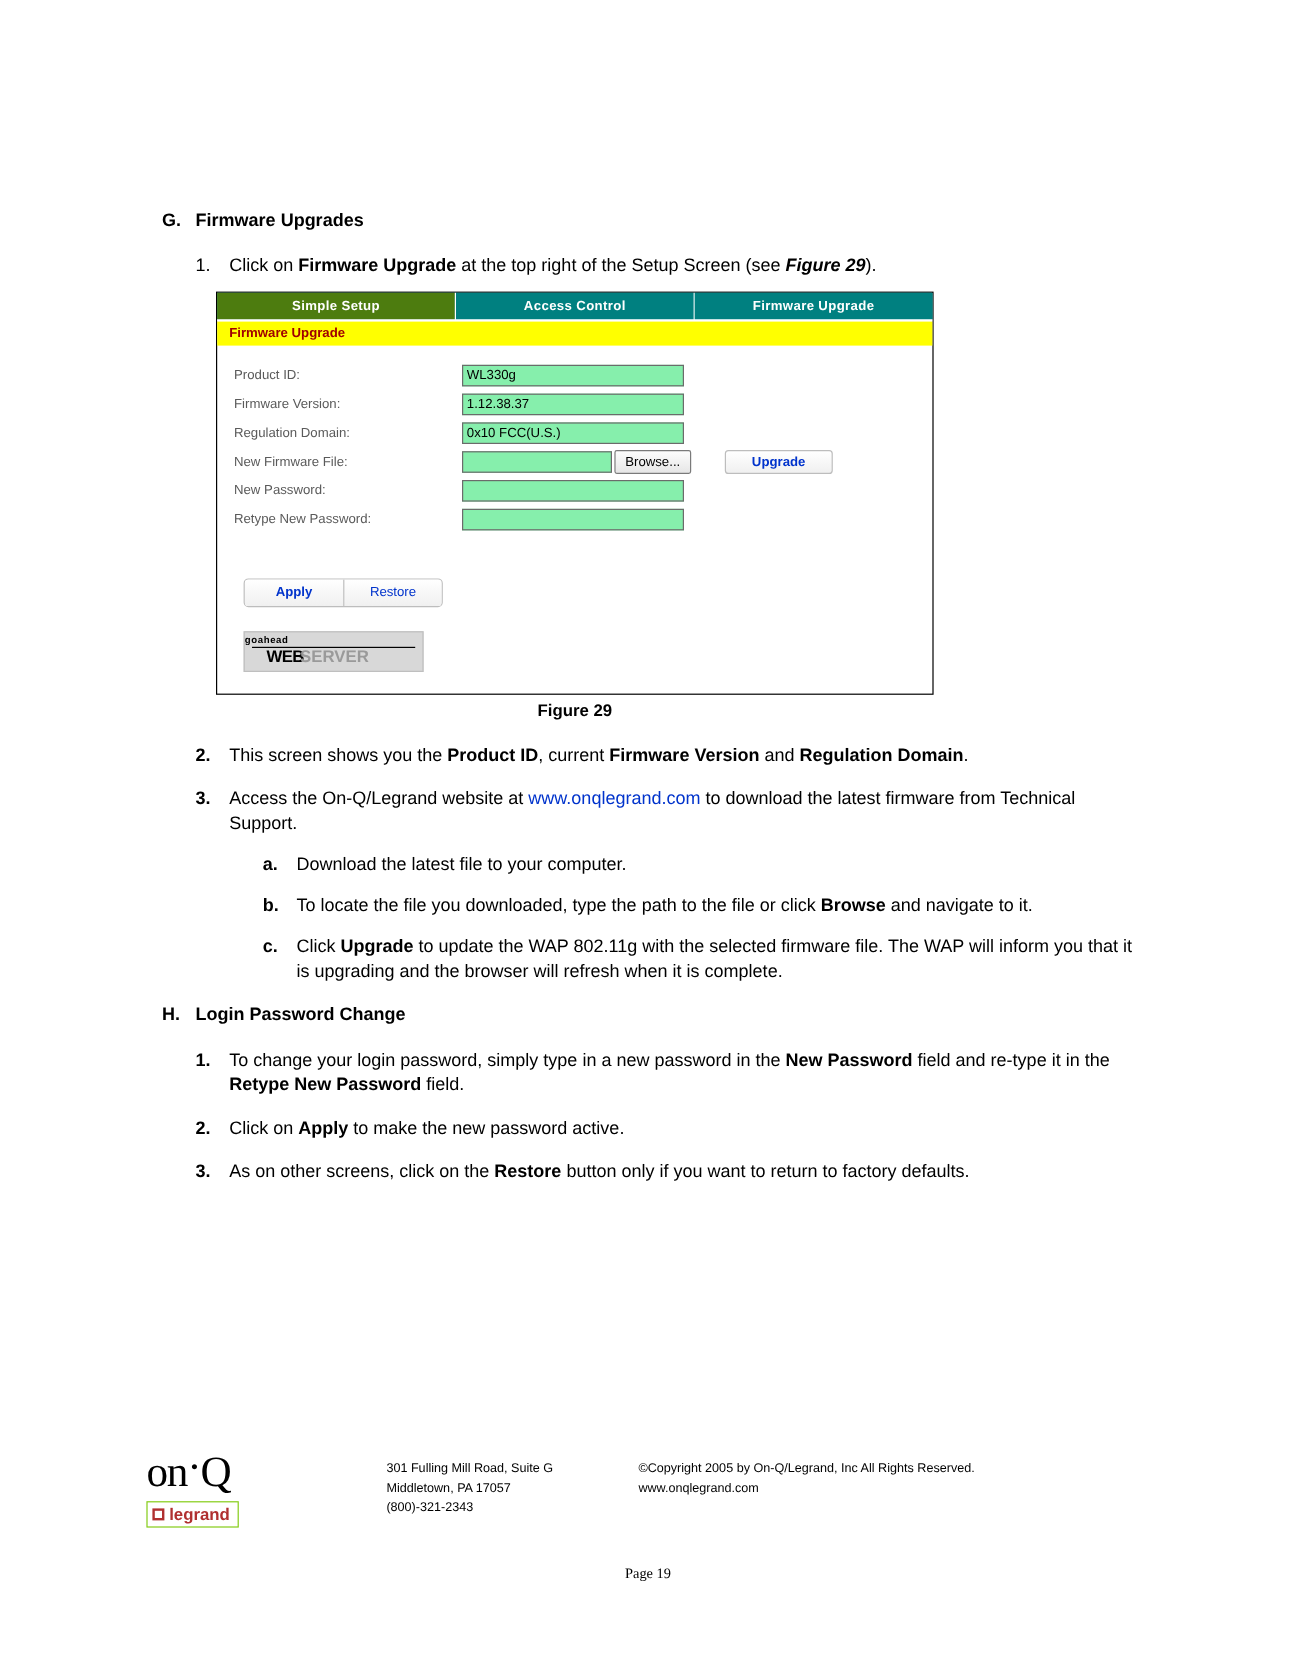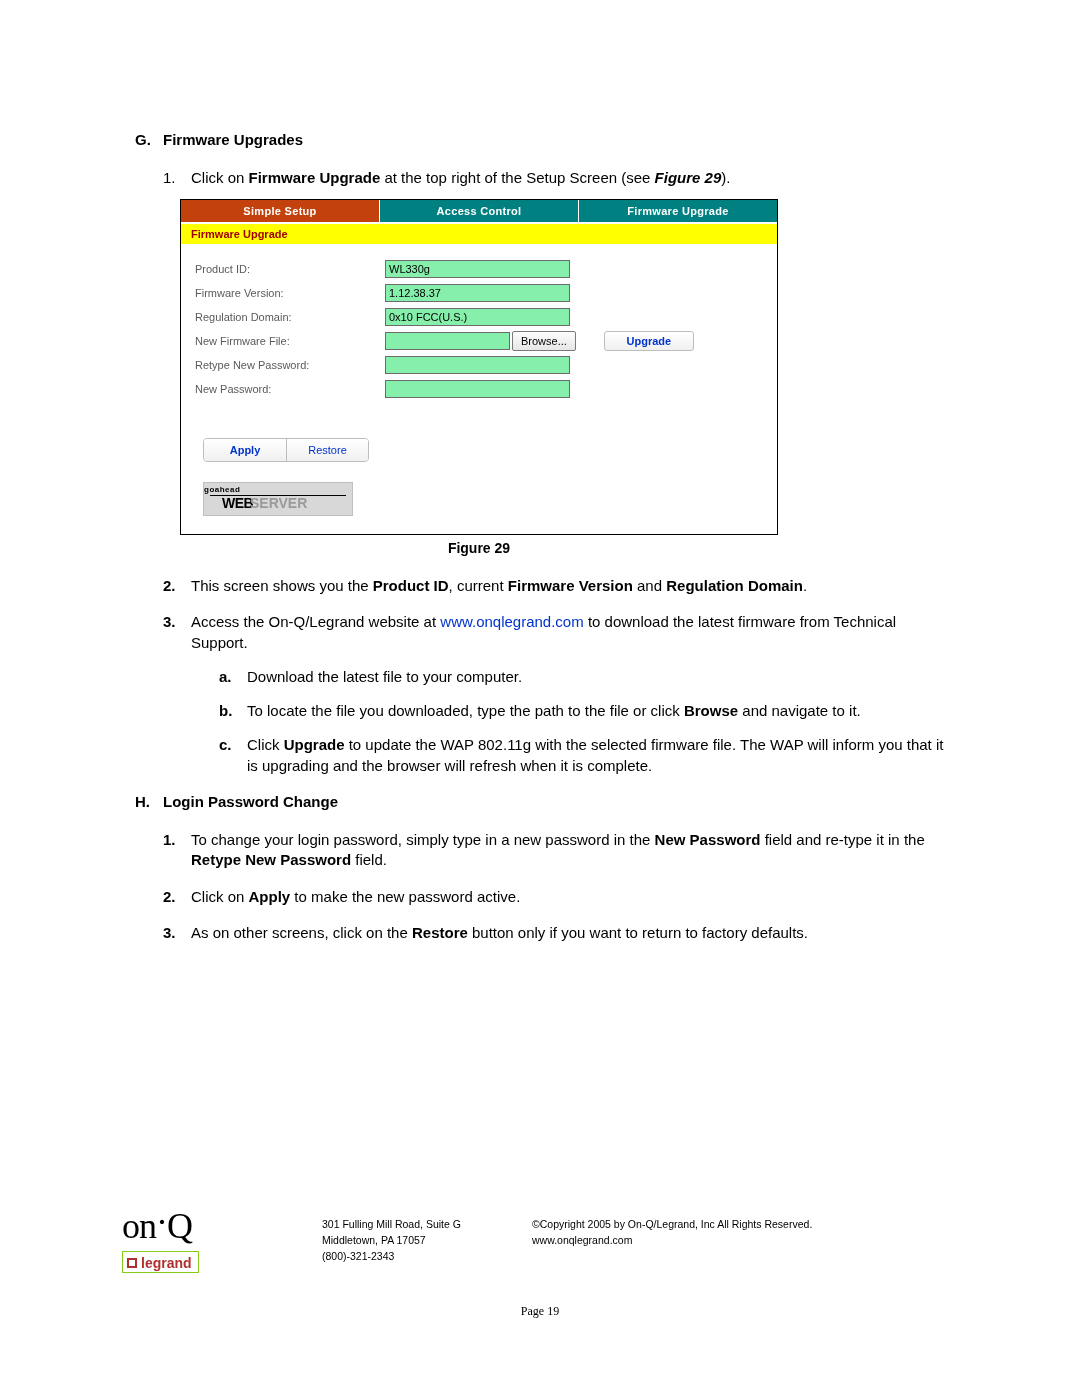--- a/index.html
+++ b/index.html
@@ -1,36 +1,36 @@
 <!DOCTYPE html>
 <html><head>
 <meta charset="utf-8">
 <style>
   * { box-sizing: border-box; margin: 0; padding: 0; }
   html, body { width: 1080px; height: 1397px; background: #fff; font-family: Arial, Helvetica, sans-serif; color: #000; }
   .page { position: relative; width: 1080px; height: 1397px; }
   .content { position: absolute; left: 135px; top: 130px; width: 820px; font-size: 15px; line-height: 1.35; }
   .bold { font-weight: bold; }
   .italic { font-style: italic; }
-  .section-heading { font-weight: bold; margin-bottom: 18px; }
+  .section-heading { font-weight: bold; margin-bottom: 18px; margin-top: 44px; }
   .section-heading .letter { display:inline-block; width: 28px; }
   ol.num { list-style: none; margin-left: 28px; }
   ol.num > li { margin-bottom: 16px; position: relative; padding-left: 28px; }
   ol.num > li::before { content: attr(data-num); position: absolute; left: 0; font-weight: bold; }
   ol.num > li.plainnum::before { font-weight: normal; }
   ol.alpha { list-style: none; margin-left: 28px; margin-top: 14px; }
   ol.alpha > li { margin-bottom: 14px; position: relative; padding-left: 28px; }
   ol.alpha > li::before { content: attr(data-al); position: absolute; left: 0; font-weight: bold; }
 
   
   .figure-wrap { margin: 8px 0 10px 45px; }
   .app-frame { width: 598px; border: 1px solid #000; background: #fff; }
   .tabbar { display: flex; height: 22px; background: #008080; }
   .tab { flex: 1; text-align: center; font-size: 11px; font-weight: bold; color: #fff; line-height: 22px; font-family: Verdana, Arial, sans-serif; letter-spacing: 0.3px; }
-  .tab-active { background: #c2410c; }
+  .tab-active { background: #4d7c0f; }
   .tab-inactive { background: #008080; }
   .tab-sep { width: 1px; background: #fff; }
   .thin-sep { height: 2px; background: #fff; }
   .panel-title { background: #ffff00; color: #a00000; font-size: 11px; font-weight: bold; font-family: Verdana, Arial, sans-serif; padding: 3px 10px; }
   .form-area { padding: 14px 10px 4px 14px; font-family: Verdana, Arial, sans-serif; font-size: 11px; color: #5a5a5a; }
   .form-row { display: flex; align-items: center; height: 22px; margin-bottom: 2px; }
   .form-row .lbl { width: 190px; }
   .txtbox { width: 185px; height: 18px; border: 1px solid #6b6b6b; font-size: 11px; padding: 1px 3px; background: #86efac; color: #000; font-family: Arial, sans-serif; }
   .browse-row .txtbox { width: 125px; }
   .winbtn { height: 20px; font-size: 11px; padding: 0 8px; border: 1px solid #7a7a7a; background: linear-gradient(#fdfdfd,#e6e6e6); border-radius: 2px; margin-left: 2px; cursor: pointer; }
@@ -101,25 +101,25 @@
           <div class="lbl">Regulation Domain:</div>
           <input class="txtbox" value="0x10 FCC(U.S.)" style="">
         </div>
         <div class="form-row browse-row">
           <div class="lbl">New Firmware File:</div>
           <input class="txtbox" value="" style="">
           <button class="winbtn">Browse...</button>
           <span class="upgrade-btn">Upgrade</span>
         </div>
         <div class="form-row">
-          <div class="lbl">Retype New Password:</div>
+          <div class="lbl">New Password:</div>
           <input class="txtbox" type="password" value="" style="">
         </div>
         <div class="form-row">
-          <div class="lbl">New Password:</div>
+          <div class="lbl">Retype New Password:</div>
           <input class="txtbox" type="password" value="" style="">
         </div>
 
         <div class="btnrow">
           <div class="pillpair">
             <div class="pill">Apply</div>
             <div class="pill">Restore</div>
           </div>
         </div>
 

